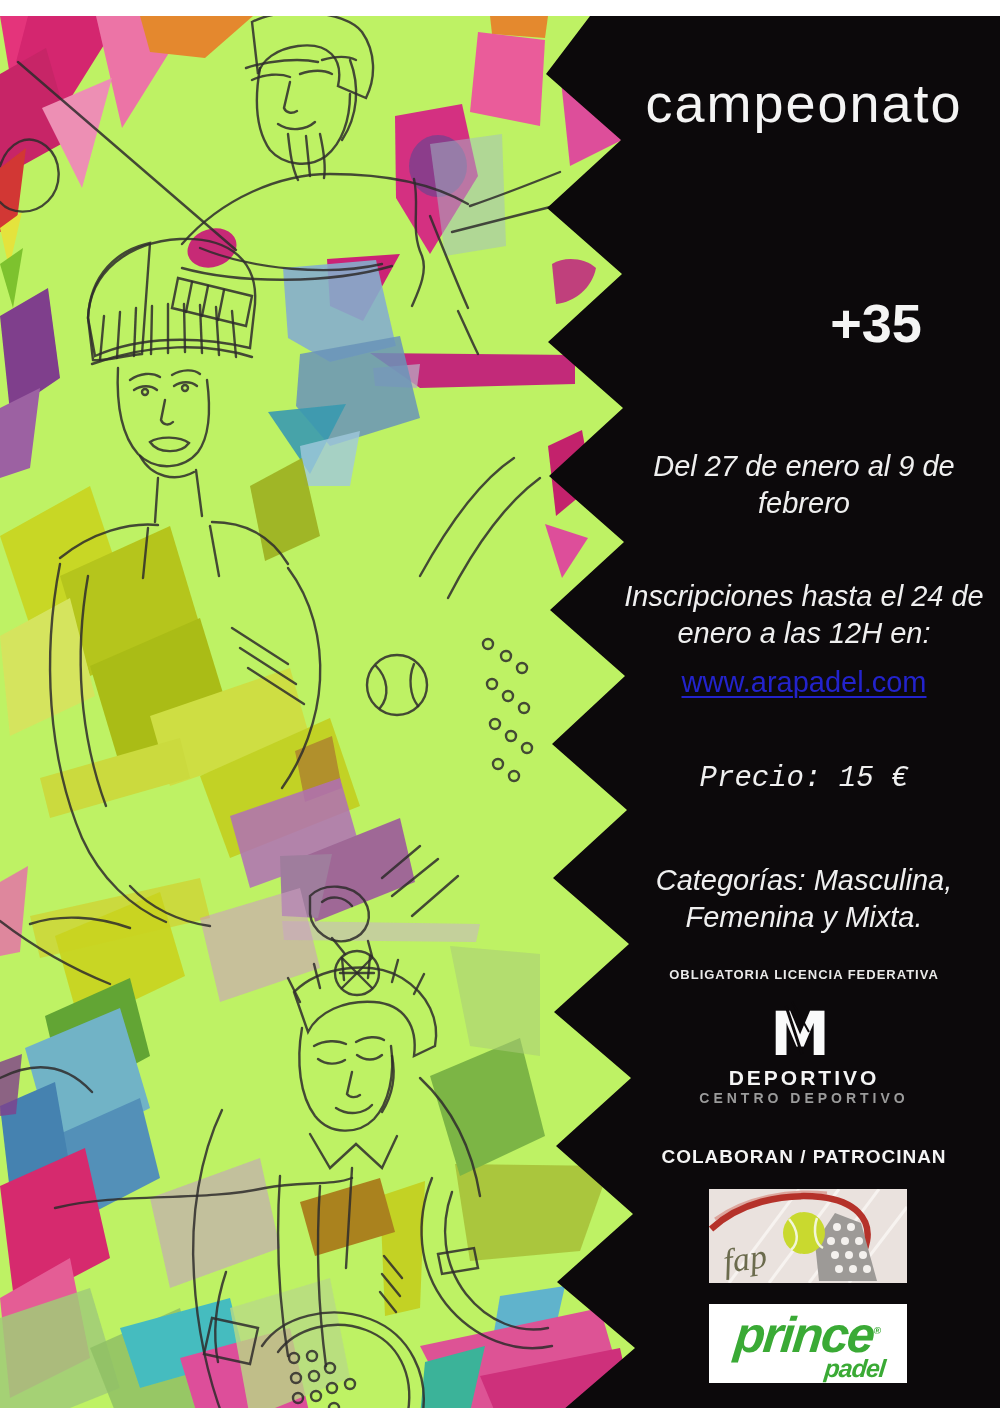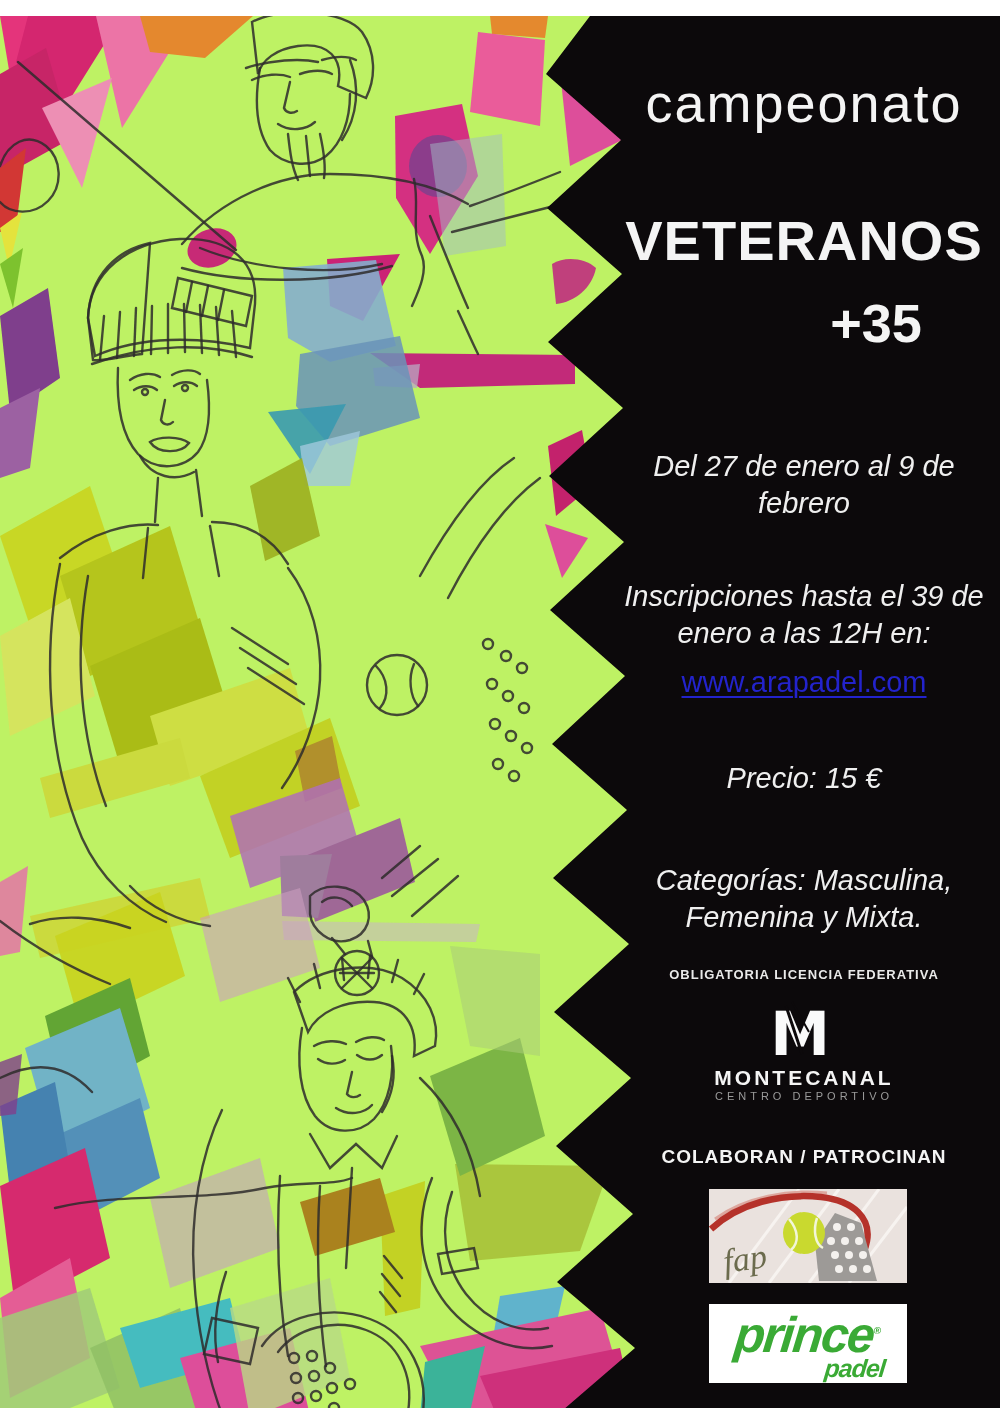--- a/index.html
+++ b/index.html
@@ -16,26 +16,26 @@
   .title1{top:56px;font-size:54px;font-weight:300;letter-spacing:2px;}
   .title2{top:116px;font-size:54px;font-weight:300;letter-spacing:2px;}
   .vet{top:192px;font-size:56px;font-weight:900;letter-spacing:1px;}
   .age{top:276px;font-size:54px;font-weight:900;transform:translateX(72px);}
   .body-it{font-style:italic;font-size:29px;line-height:37px;color:#efefef;}
   .dates{top:432px;}
   .reg{top:562px;}
   .weblink{top:650px;}
   .weblink a{color:#2323cc;font-size:29px;text-underline-offset:4px;
              text-decoration-thickness:2px;font-style:normal;}
-  .price{top:744px;}
+  .price{top:744px;font-family:Liberation Mono, monospace;}
   .cats{top:846px;}
   .lic{top:951px;font-size:13px;font-weight:bold;letter-spacing:1px;color:#e9e9e9;}
   .mlogo{position:absolute;left:772px;top:984px;width:56px;height:62px;}
   .vname{top:1050px;font-size:21px;font-weight:bold;letter-spacing:3px;}
-  .vsub{top:1074px;font-size:11px;letter-spacing:4px;color:#9b9b9b;}
+  .vsub{top:1074px;font-size:14px;letter-spacing:4px;color:#9b9b9b;font-weight:bold;}
   .sph{top:1130px;font-size:19px;font-weight:800;letter-spacing:1px;}
   .logo-box{position:absolute;left:709px;width:198px;overflow:hidden;}
   .fap{top:1173px;height:94px;}
   .prince{top:1288px;height:79px;background:#ffffff;display:flex;flex-direction:column;justify-content:center;}
   .p1{font-size:50px;line-height:46px;font-weight:bold;font-style:italic;color:#3aaa35;
       text-align:center;letter-spacing:-2px;transform:skewX(-6deg);}
   .p1 sup{font-size:10px;letter-spacing:0;}
   .p2{font-size:25px;line-height:22px;font-weight:bold;font-style:italic;color:#3aaa35;
       text-align:right;padding-right:22px;letter-spacing:-1px;transform:skewX(-6deg);}
 </style>
@@ -273,30 +273,29 @@
       <path d="M55,1192 C120,1176 200,1186 265,1172 C300,1165 332,1170 352,1162" stroke-width="2" opacity="0.75"></path>
       <path d="M0,1062 C40,1042 70,1052 92,1076" stroke-width="2.5"></path>
       <path d="M0,905 C30,928 70,952 110,968" stroke-width="2"></path>
       <path d="M30,908 C60,898 96,900 130,912" stroke-width="2"></path>
     </g>
   </svg>
 
   <div class="panel">
 
     <div class="rc title1">campeonato</div>
-    <div class="rc vet">VETERANOS</div>
     <div class="rc age">+35</div>
 
     <div class="rc dates body-it">
       <div>Del 27 de enero al 9 de</div>
       <div>febrero</div>
     </div>
 
     <div class="rc reg body-it">
-      <div>Inscripciones hasta el 39 de</div>
+      <div>Inscripciones hasta el 24 de</div>
       <div>enero a las 12H en:</div>
     </div>
 
     <div class="rc weblink">
       <a href="#">www.arapadel.com</a>
     </div>
 
     <div class="rc price body-it">Precio: 15 €</div>
 
     <div class="rc cats body-it">
@@ -304,21 +303,21 @@
       <div>Femenina y Mixta.</div>
     </div>
 
     <div class="rc lic">OBLIGATORIA LICENCIA FEDERATIVA</div>
 
     <svg class="mlogo" viewBox="0 0 56 62">
       <text x="28" y="55" text-anchor="middle" font-family="DejaVu Sans, sans-serif" font-weight="bold" font-size="60" fill="#fafafa">M</text>
       <line x1="14" y1="6" x2="30" y2="54" stroke="#0c090b" stroke-width="3"></line>
       <line x1="20" y1="2" x2="37" y2="32" stroke="#0c090b" stroke-width="2"></line>
     </svg>
-    <div class="rc vname">MONTECANAL</div>
+    <div class="rc vname">DEPORTIVO</div>
     <div class="rc vsub">CENTRO DEPORTIVO</div>
 
     <div class="rc sph">COLABORAN / PATROCINAN</div>
 
     <div class="logo-box fap">
       <svg viewBox="0 0 198 94" width="198" height="94">
         <rect x="0" y="0" width="198" height="94" fill="#eae2de"></rect>
         <line x1="20" y1="94" x2="90" y2="0" stroke="#f7f3f0" stroke-width="3"></line>
         <line x1="60" y1="94" x2="130" y2="0" stroke="#f7f3f0" stroke-width="3"></line>
         <line x1="100" y1="94" x2="170" y2="0" stroke="#f7f3f0" stroke-width="3"></line>

